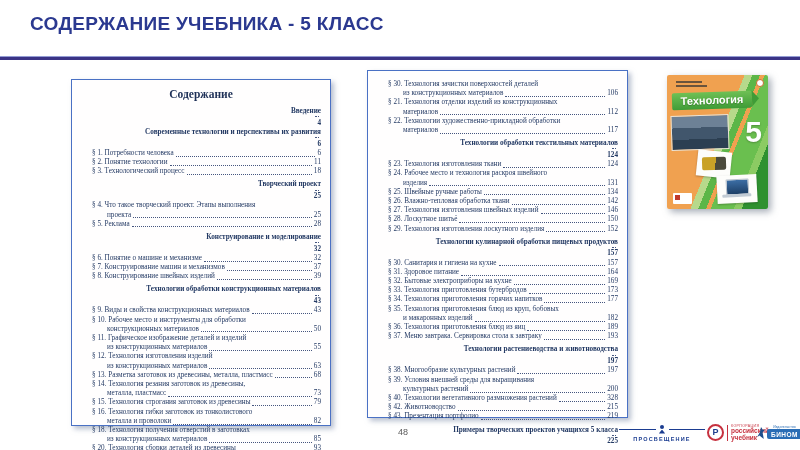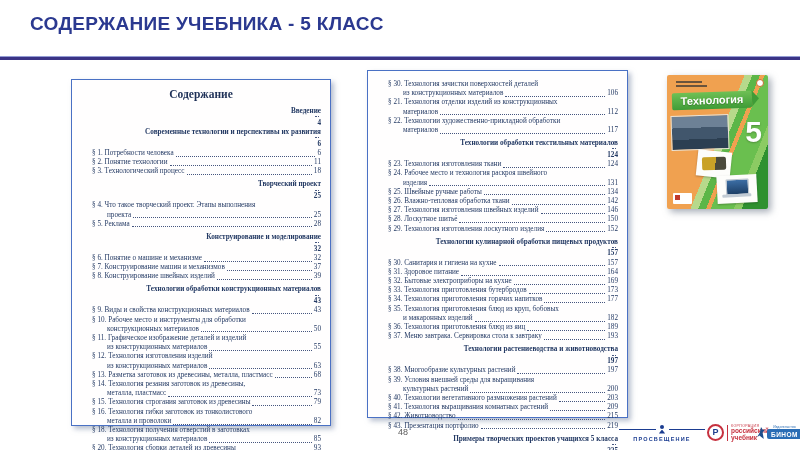--- a/index.html
+++ b/index.html
@@ -440,26 +440,21 @@
         <span class="toc-text">§ 39. Условия внешней среды для выращивания</span>
       </div>
       <div class="toc-line l2">
         <span class="toc-text">культурных растений</span>
         <span class="toc-dots"></span>
         <span class="toc-page">200</span>
       </div>
       <div class="toc-line l1">
         <span class="toc-text">§ 40. Технологии вегетативного размножения растений</span>
         <span class="toc-dots"></span>
-        <span class="toc-page">203</span>
-      </div>
-      <div class="toc-line l1">
-        <span class="toc-text">§ 41. Технология выращивания комнатных растений</span>
-        <span class="toc-dots"></span>
-        <span class="toc-page">209</span>
+        <span class="toc-page">328</span>
       </div>
       <div class="toc-line l1">
         <span class="toc-text">§ 42. Животноводство</span>
         <span class="toc-dots"></span>
         <span class="toc-page">215</span>
       </div>
       <div class="toc-line l1">
         <span class="toc-text">§ 43. Презентация портфолио</span>
         <span class="toc-dots"></span>
         <span class="toc-page">219</span>

